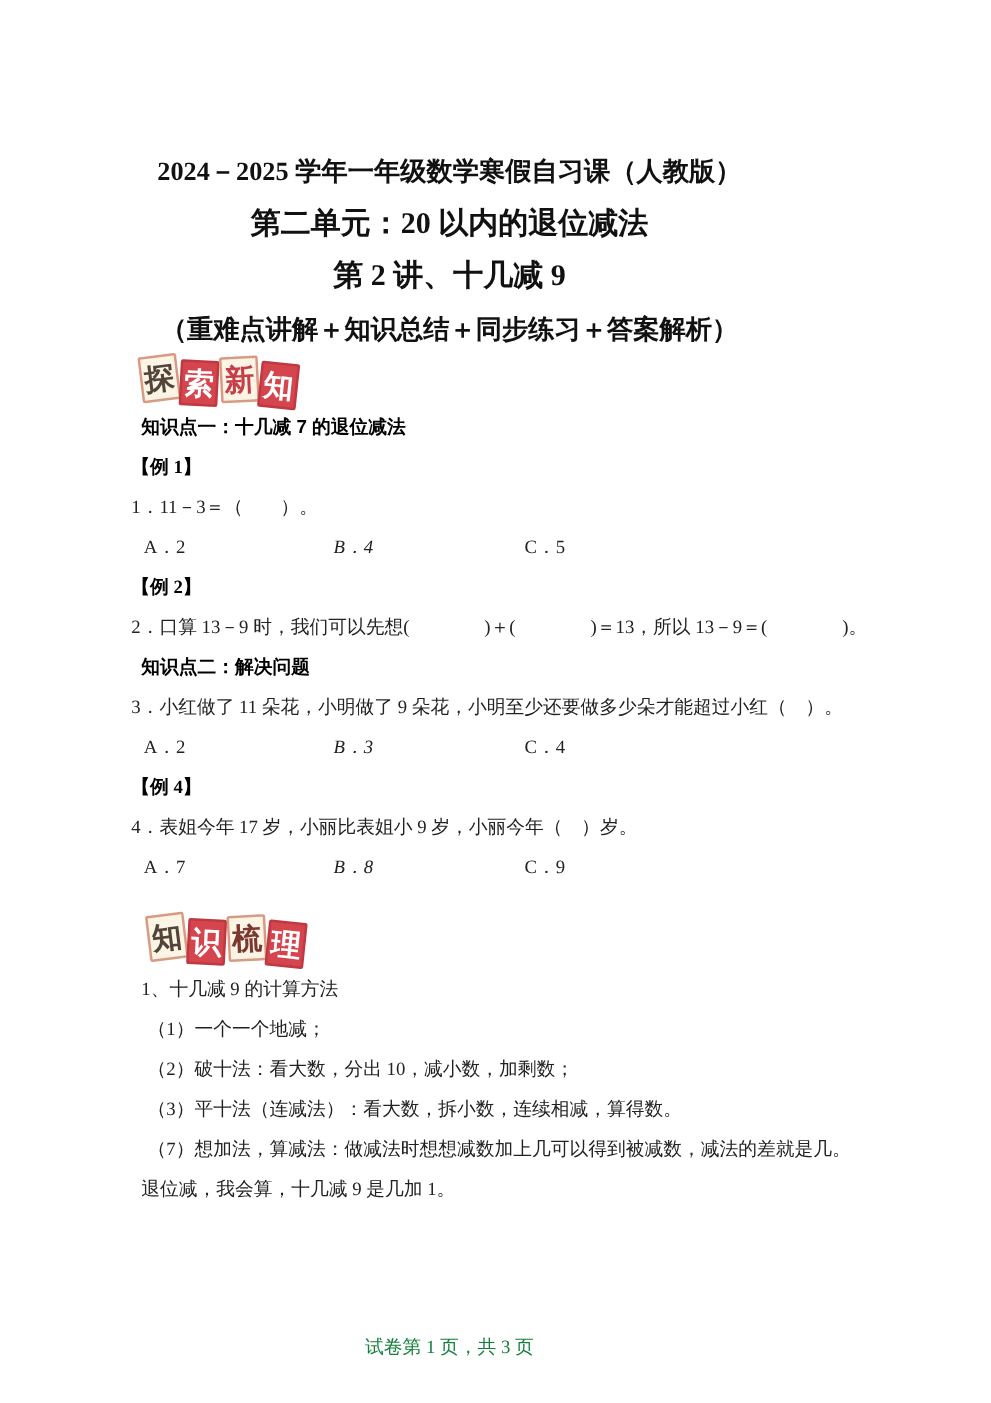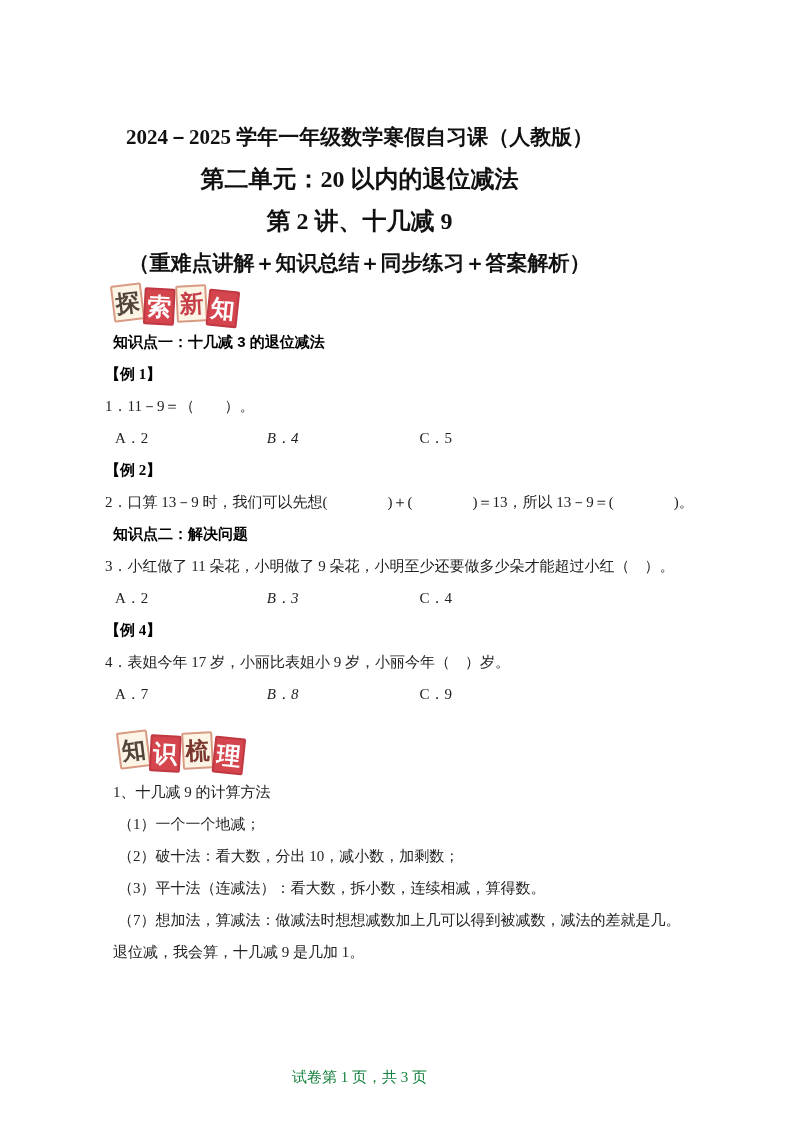--- a/index.html
+++ b/index.html
@@ -71,23 +71,23 @@
   </div>
 
   <div class="badge badge-explore">
     <span class="card cream dark-text">探</span>
     <span class="card red">索</span>
     <span class="card cream red-text">新</span>
     <span class="card red">知</span>
   </div>
 
   <div class="content content-1">
-    <div class="row heading">知识点一：十几减 3 的退位减法</div>
+    <div class="row heading">知识点一：十几减 7 的退位减法</div>
     <div class="row example">【例 1】</div>
-    <div class="row">1．11－9＝（　　）。</div>
+    <div class="row">1．11－3＝（　　）。</div>
     <div class="row options">
       <span class="opt">A．2</span>
       <span class="opt">B．4</span>
       <span class="opt">C．5</span>
     </div>
     <div class="row example">【例 2】</div>
     <div class="row">2．口算 13－9 时，我们可以先想(　　　　)＋(　　　　)＝13，所以 13－9＝(　　　　)。</div>
     <div class="row heading">知识点二：解决问题</div>
     <div class="row">3．小红做了 11 朵花，小明做了 9 朵花，小明至少还要做多少朵才能超过小红（　）。</div>
     <div class="row options">

